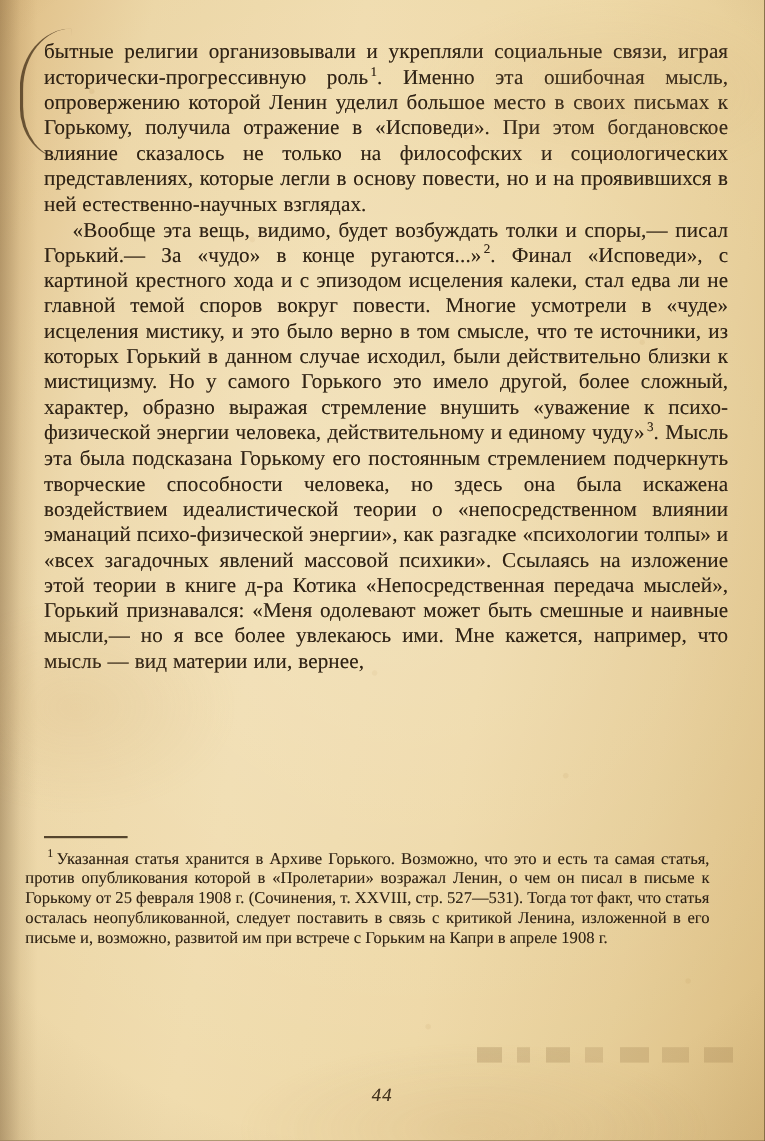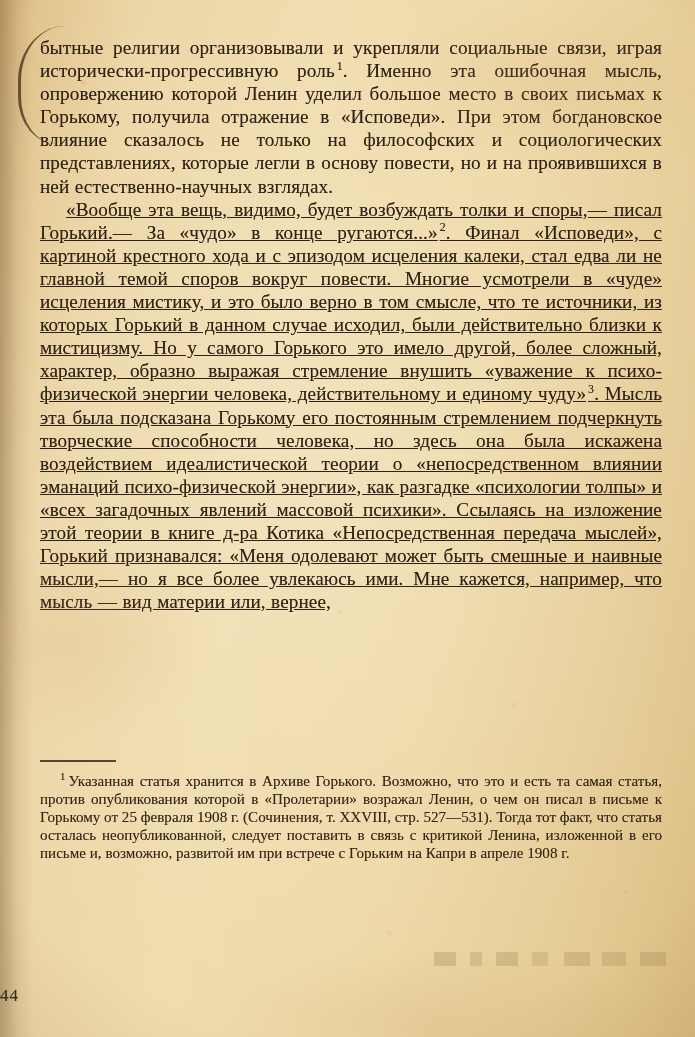--- a/index.html
+++ b/index.html
@@ -108,42 +108,42 @@
     font-size: 19.2px;
     line-height: 23.1px;
     text-align: justify;
     text-align-last: left;
     letter-spacing: .1px;
     word-spacing: .5px;
     text-indent: 0;
     color: #2e2215;
     text-shadow: 0 0 .6px rgba(60,40,20,.45);
   }
-  p.body-par.indented { text-indent: 26px; text-decoration: underline; }
+  p.body-par.indented { text-indent: 26px; }
 
   sup {
     font-size: .62em;
     vertical-align: super;
     line-height: 0;
     padding-left: 2px;
   }
 
   .footnote-rule {
     position: absolute;
     left: 40px;
     top: 760px;
     width: 76px;
     height: 0;
     border-top: 2px solid #3a2a16;
     opacity: .85;
   }
 
   .footnotes {
     position: absolute;
-    left: 40px;
+    left: 23px;
     top: 772px;
     width: 622px;
   }
 
   p.fn {
     margin: 0;
     font-size: 15.1px;
     line-height: 18.1px;
     text-align: justify;
     text-align-last: left;
@@ -161,25 +161,26 @@
 
   .sp {
     letter-spacing: 2.2px;
   }
 
   .page-number {
     position: absolute;
     left: 0;
     top: 986px;
     width: 695px;
-    text-align: left;
+    text-align: center;
     font-size: 17px;
     color: #3a2c1b;
     letter-spacing: 1px;
     text-shadow: 0 0 .6px rgba(60,40,20,.5);
+    font-style: italic;
   }
 </style>
 </head>
 <body>
 
 <div class="page">
 
   <div class="binding-shade"></div>
   <div class="binding-curve"></div>
 

